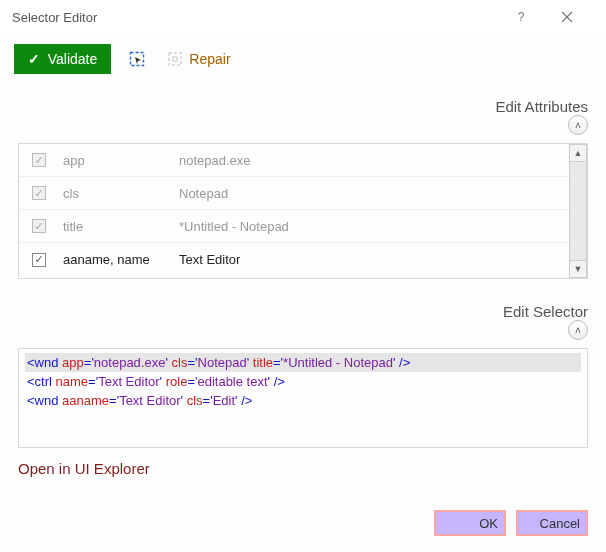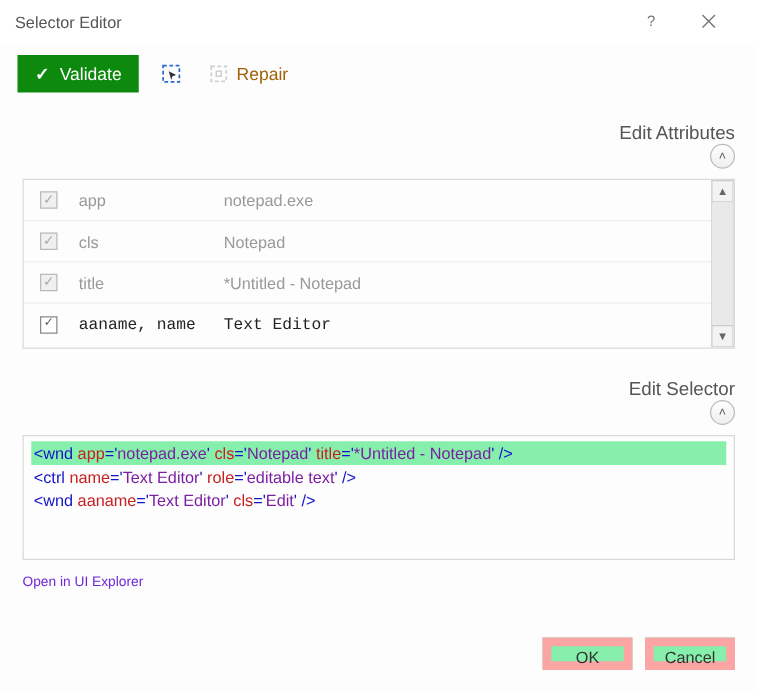--- a/index.html
+++ b/index.html
@@ -57,21 +57,21 @@
   }
   .attr-wrap {
     margin: 0 18px; border: 1px solid #d9d9d9; position: relative;
     height: 136px; overflow: hidden;
   }
   .attr-body { padding-right: 18px; }
   .attr-row {
     display: flex; align-items: center; height: 33px;
     border-bottom: 1px solid #eee;
   }
-  .attr-row:last-child { border-bottom: none; font-family: Liberation Mono, monospace; }
+  .attr-row:last-child { border-bottom: none; }
   .attr-cb {
     width: 40px; display:flex; align-items:center; justify-content:center;
   }
   .cb {
     width: 14px; height: 14px; border: 1px solid #888; background:#fff;
     display:flex; align-items:center; justify-content:center;
   }
   .cb.checked::after {
     content: "✓"; font-size: 11px; color:#555; line-height:1;
   }
@@ -89,36 +89,36 @@
     display:flex; align-items:center; justify-content:center; font-size:9px; color:#666;
   }
   .strack { flex:1; border-left:1px solid #ccc; border-right:1px solid #ccc; background:#f8f8f8; }
   .sthumb { width:100%; height:100%; background:#e9e9e9; }
   .selector-wrap {
     margin: 0 18px; border:1px solid #d9d9d9; height:100px;
     font-family: "Segoe UI", Arial, sans-serif; font-size:13px;
     padding: 4px 6px;
   }
   .sel-line { white-space: nowrap; padding: 2px 2px; }
-  .sel-line.first { background:#86efac; }
+  .sel-line.first { background:#e5e5e5; }
   .tag { color:#1414c8; }
   .attrn { color:#c62020; }
   .eq { color:#1414c8; }
   .q { color:#1414c8; }
   .val { color:#7a1fa2; }
   .link {
-    color:#6d28d9; padding: 12px 18px 0 18px; font-size:11px; display:inline-block;
+    color:#7f1d1d; padding: 12px 18px 0 18px; font-size:15px; display:inline-block;
   }
   .footer {
     margin-top:auto; display:flex; gap:10px; justify-content:flex-end;
     padding: 14px 18px 16px;
   }
   .footer-btn {
-    min-width:72px; height:26px; border:7px solid #fca5a5; background:#86efac;
-    font-size:13px; color:#333;
+    min-width:72px; height:26px; border:2px solid #fca5a5; background:#c4b5fd;
+    font-size:13px; color:#333;text-align:right;
   }
 </style>
 </head>
 <body>
 
 <div class="window">
 
   <div class="titlebar">
     <span>Selector Editor</span>
     <span class="titlebar-spacer"></span>

